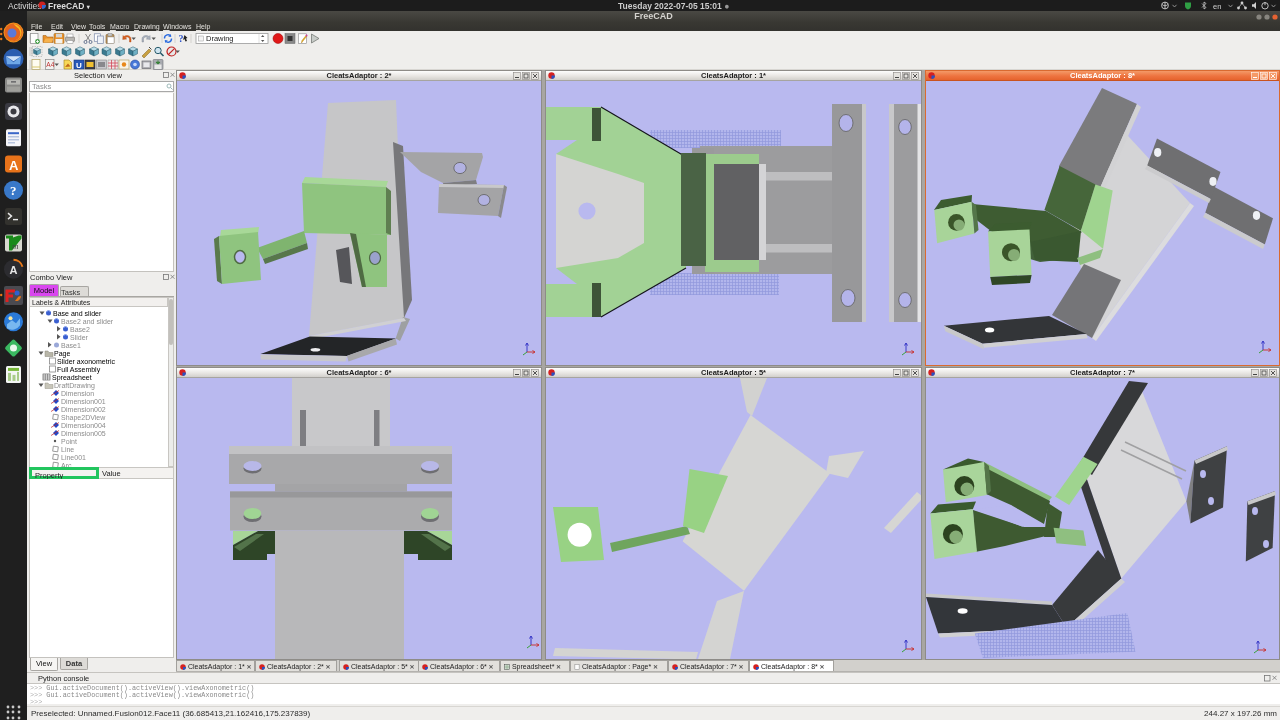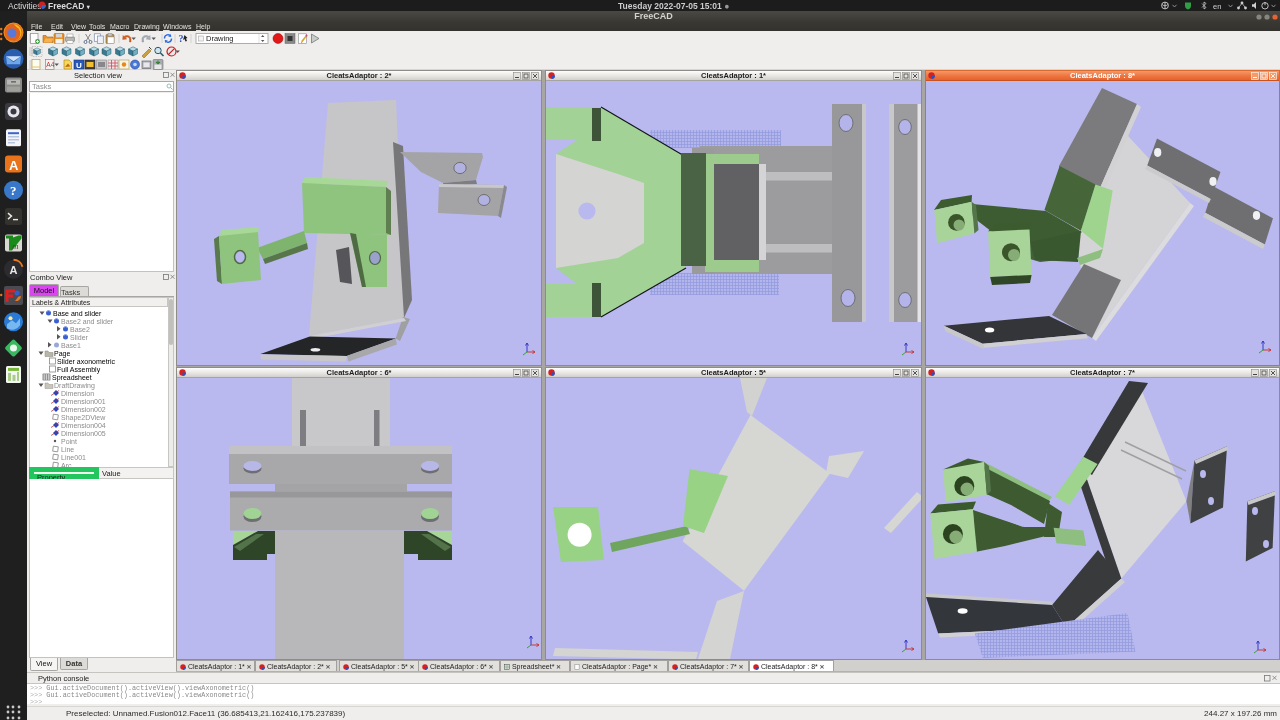--- a/index.html
+++ b/index.html
@@ -427,21 +427,21 @@
       <text x="32" y="128.5" font-size="7" fill="#8c8c8c" font-family="Liberation Sans">Dimension005</text>
       <circle cx="26" cy="134.0" r="1.2" fill="#555"></circle>
       <text x="32" y="136.5" font-size="7" fill="#8c8c8c" font-family="Liberation Sans">Point</text>
       <rect x="24" y="139.5" width="5" height="5" fill="none" stroke="#888" stroke-width="0.8" transform="rotate(8 26.5 142.0)"></rect>
       <text x="32" y="144.5" font-size="7" fill="#8c8c8c" font-family="Liberation Sans">Line</text>
       <rect x="24" y="147.5" width="5" height="5" fill="none" stroke="#888" stroke-width="0.8" transform="rotate(8 26.5 150.0)"></rect>
       <text x="32" y="152.5" font-size="7" fill="#8c8c8c" font-family="Liberation Sans">Line001</text>
       <rect x="24" y="155.5" width="5" height="5" fill="none" stroke="#888" stroke-width="0.8" transform="rotate(8 26.5 158.0)"></rect>
       <text x="32" y="160.5" font-size="7" fill="#8c8c8c" font-family="Liberation Sans">Arc</text>
     </svg>
-    <div style="position:absolute;left:29px;top:467px;width:70px;height:12px;background:#f4f2f0;border:5px solid #22c55e;font-size:7.5px;color:#222;line-height:11px;padding-left:3px;">Property</div>
+    <div style="position:absolute;left:29px;top:467px;width:70px;height:12px;background:#f4f2f0;border:3px solid #22c55e;font-size:7.5px;color:#222;line-height:11px;padding-left:3px;">Property</div>
     <div style="position:absolute;left:99px;top:467px;width:75px;height:12px;background:#f4f2f0;border:1px solid #c8c6c2;border-left:none;font-size:7.5px;color:#222;line-height:11px;padding-left:3px;">Value</div>
     <div style="position:absolute;left:29px;top:479px;width:145px;height:179px;background:#fff;border:1px solid #c4c2be;border-top:none;"></div>
     <div style="position:absolute;left:29px;top:658px;width:147px;height:14px;background:#efeeec;"></div>
     <div style="position:absolute;left:30px;top:658px;width:28px;height:13px;background:#f6f5f3;border:1px solid #a8a6a2;border-top:none;border-radius:0 0 2px 2px;font-size:7.5px;color:#111;text-align:center;line-height:12px;">View</div>
     <div style="position:absolute;left:60px;top:658px;width:28px;height:12px;background:#dddbd7;border:1px solid #a8a6a2;border-top:none;border-radius:0 0 2px 2px;font-size:7.5px;color:#333;text-align:center;line-height:11px;font-weight:bold;">Data</div>
 <div class="abs" id="mdibg"></div>
     <div class="win" style="left:176px;top:70px;width:366px;height:296px;border-color:#8e8c88;">
       <div class="tbar">
         <svg width="7" height="7" viewBox="0 0 7 7" style="position:absolute;left:2px;top:1px;">
           <circle cx="3.5" cy="3.5" r="3.2" fill="#d42020"></circle>
@@ -814,15 +814,15 @@
         <rect x="0.5" y="0.5" width="5.5" height="5.5" fill="none" stroke="#777" stroke-width="0.8"></rect>
         <path d="M8.5 0.8 l4 4 m0 -4 l-4 4" stroke="#777" stroke-width="0.8"></path>
       </svg>
     </div>
 <div class="abs" id="pycon">
       <div style="padding-left:3px;line-height:6.9px;padding-top:1px;white-space:pre;"><span style="color:#b0b0b0;">&gt;&gt;&gt; </span><span style="color:#8a8a8a;">Gui.activeDocument().activeView().viewAxonometric()</span>
 <span style="color:#b0b0b0;">&gt;&gt;&gt; </span><span style="color:#8a8a8a;">Gui.activeDocument().activeView().viewAxonometric()</span>
 <span style="color:#b0b0b0;">&gt;&gt;&gt;</span></div>
     </div>
 <div class="abs" id="statusbar">
-      <span style="position:absolute;left:4px;top:2px;margin-left:35px;">Preselected: Unnamed.Fusion012.Face11 (36.685413,21.162416,175.237839)</span>
+      <span style="position:absolute;left:4px;top:2px;">Preselected: Unnamed.Fusion012.Face11 (36.685413,21.162416,175.237839)</span>
       <span style="position:absolute;right:3px;top:2px;">244.27 x 197.26 mm</span>
     </div>
 </div>
 </body></html>

